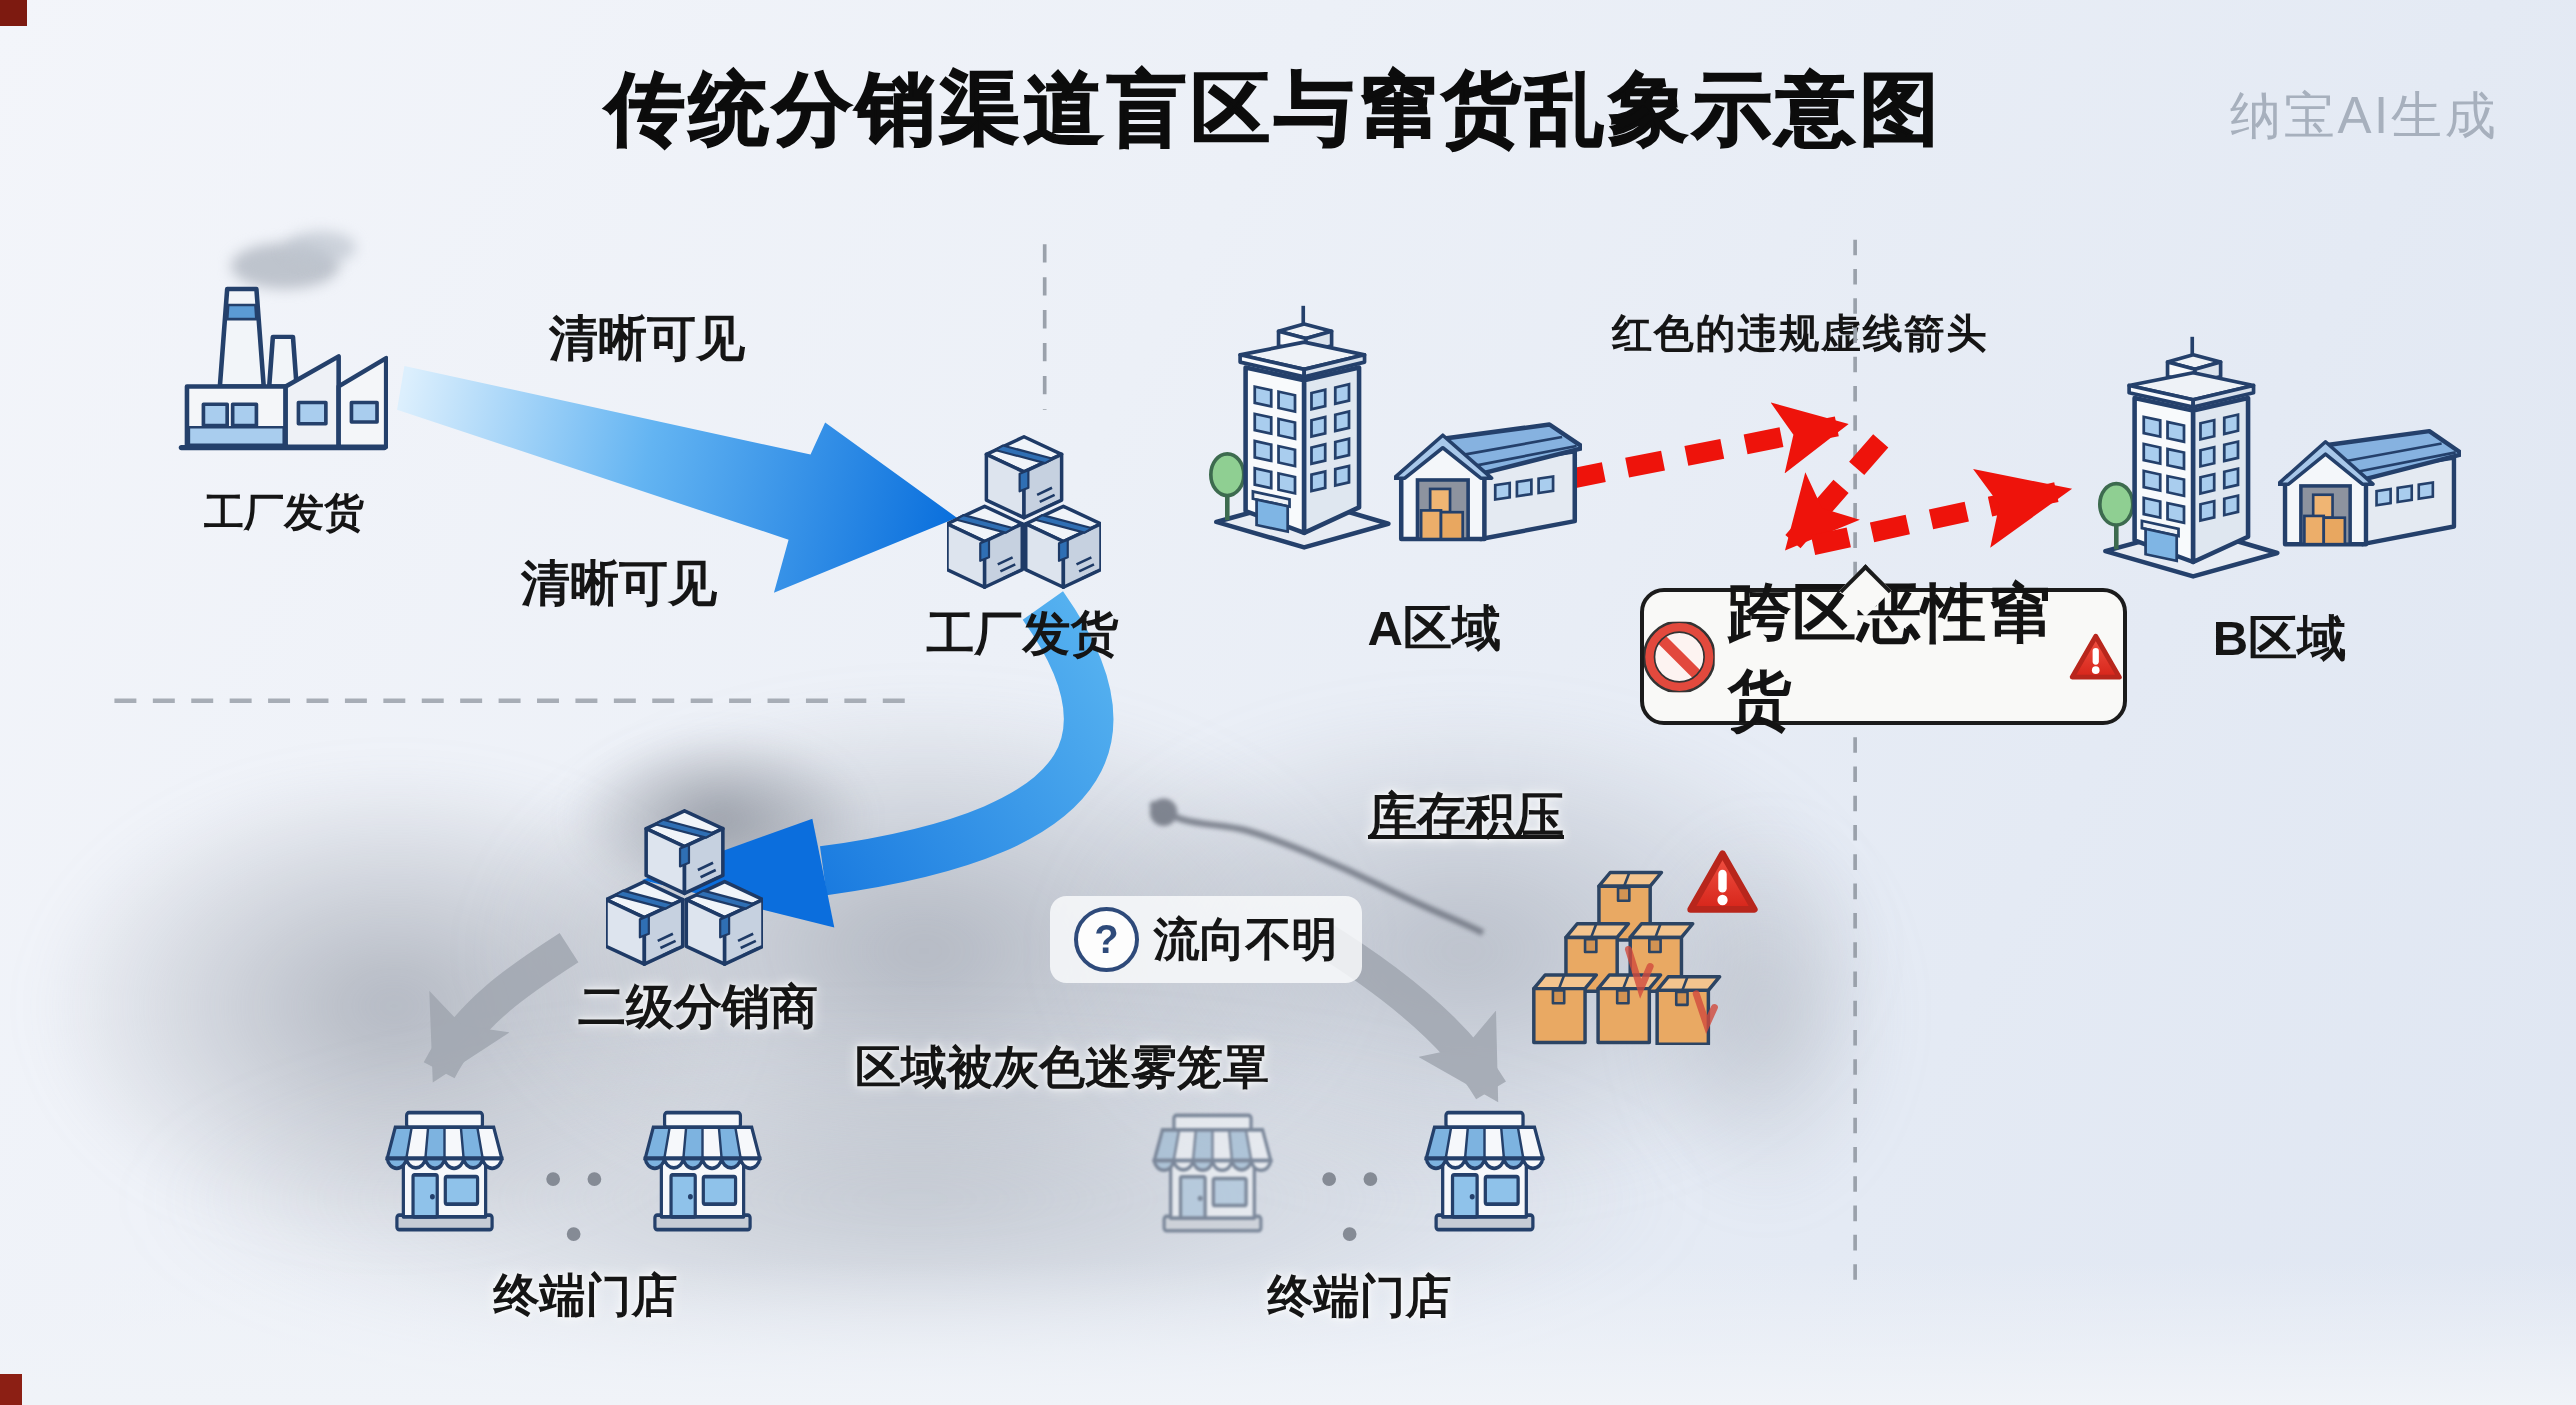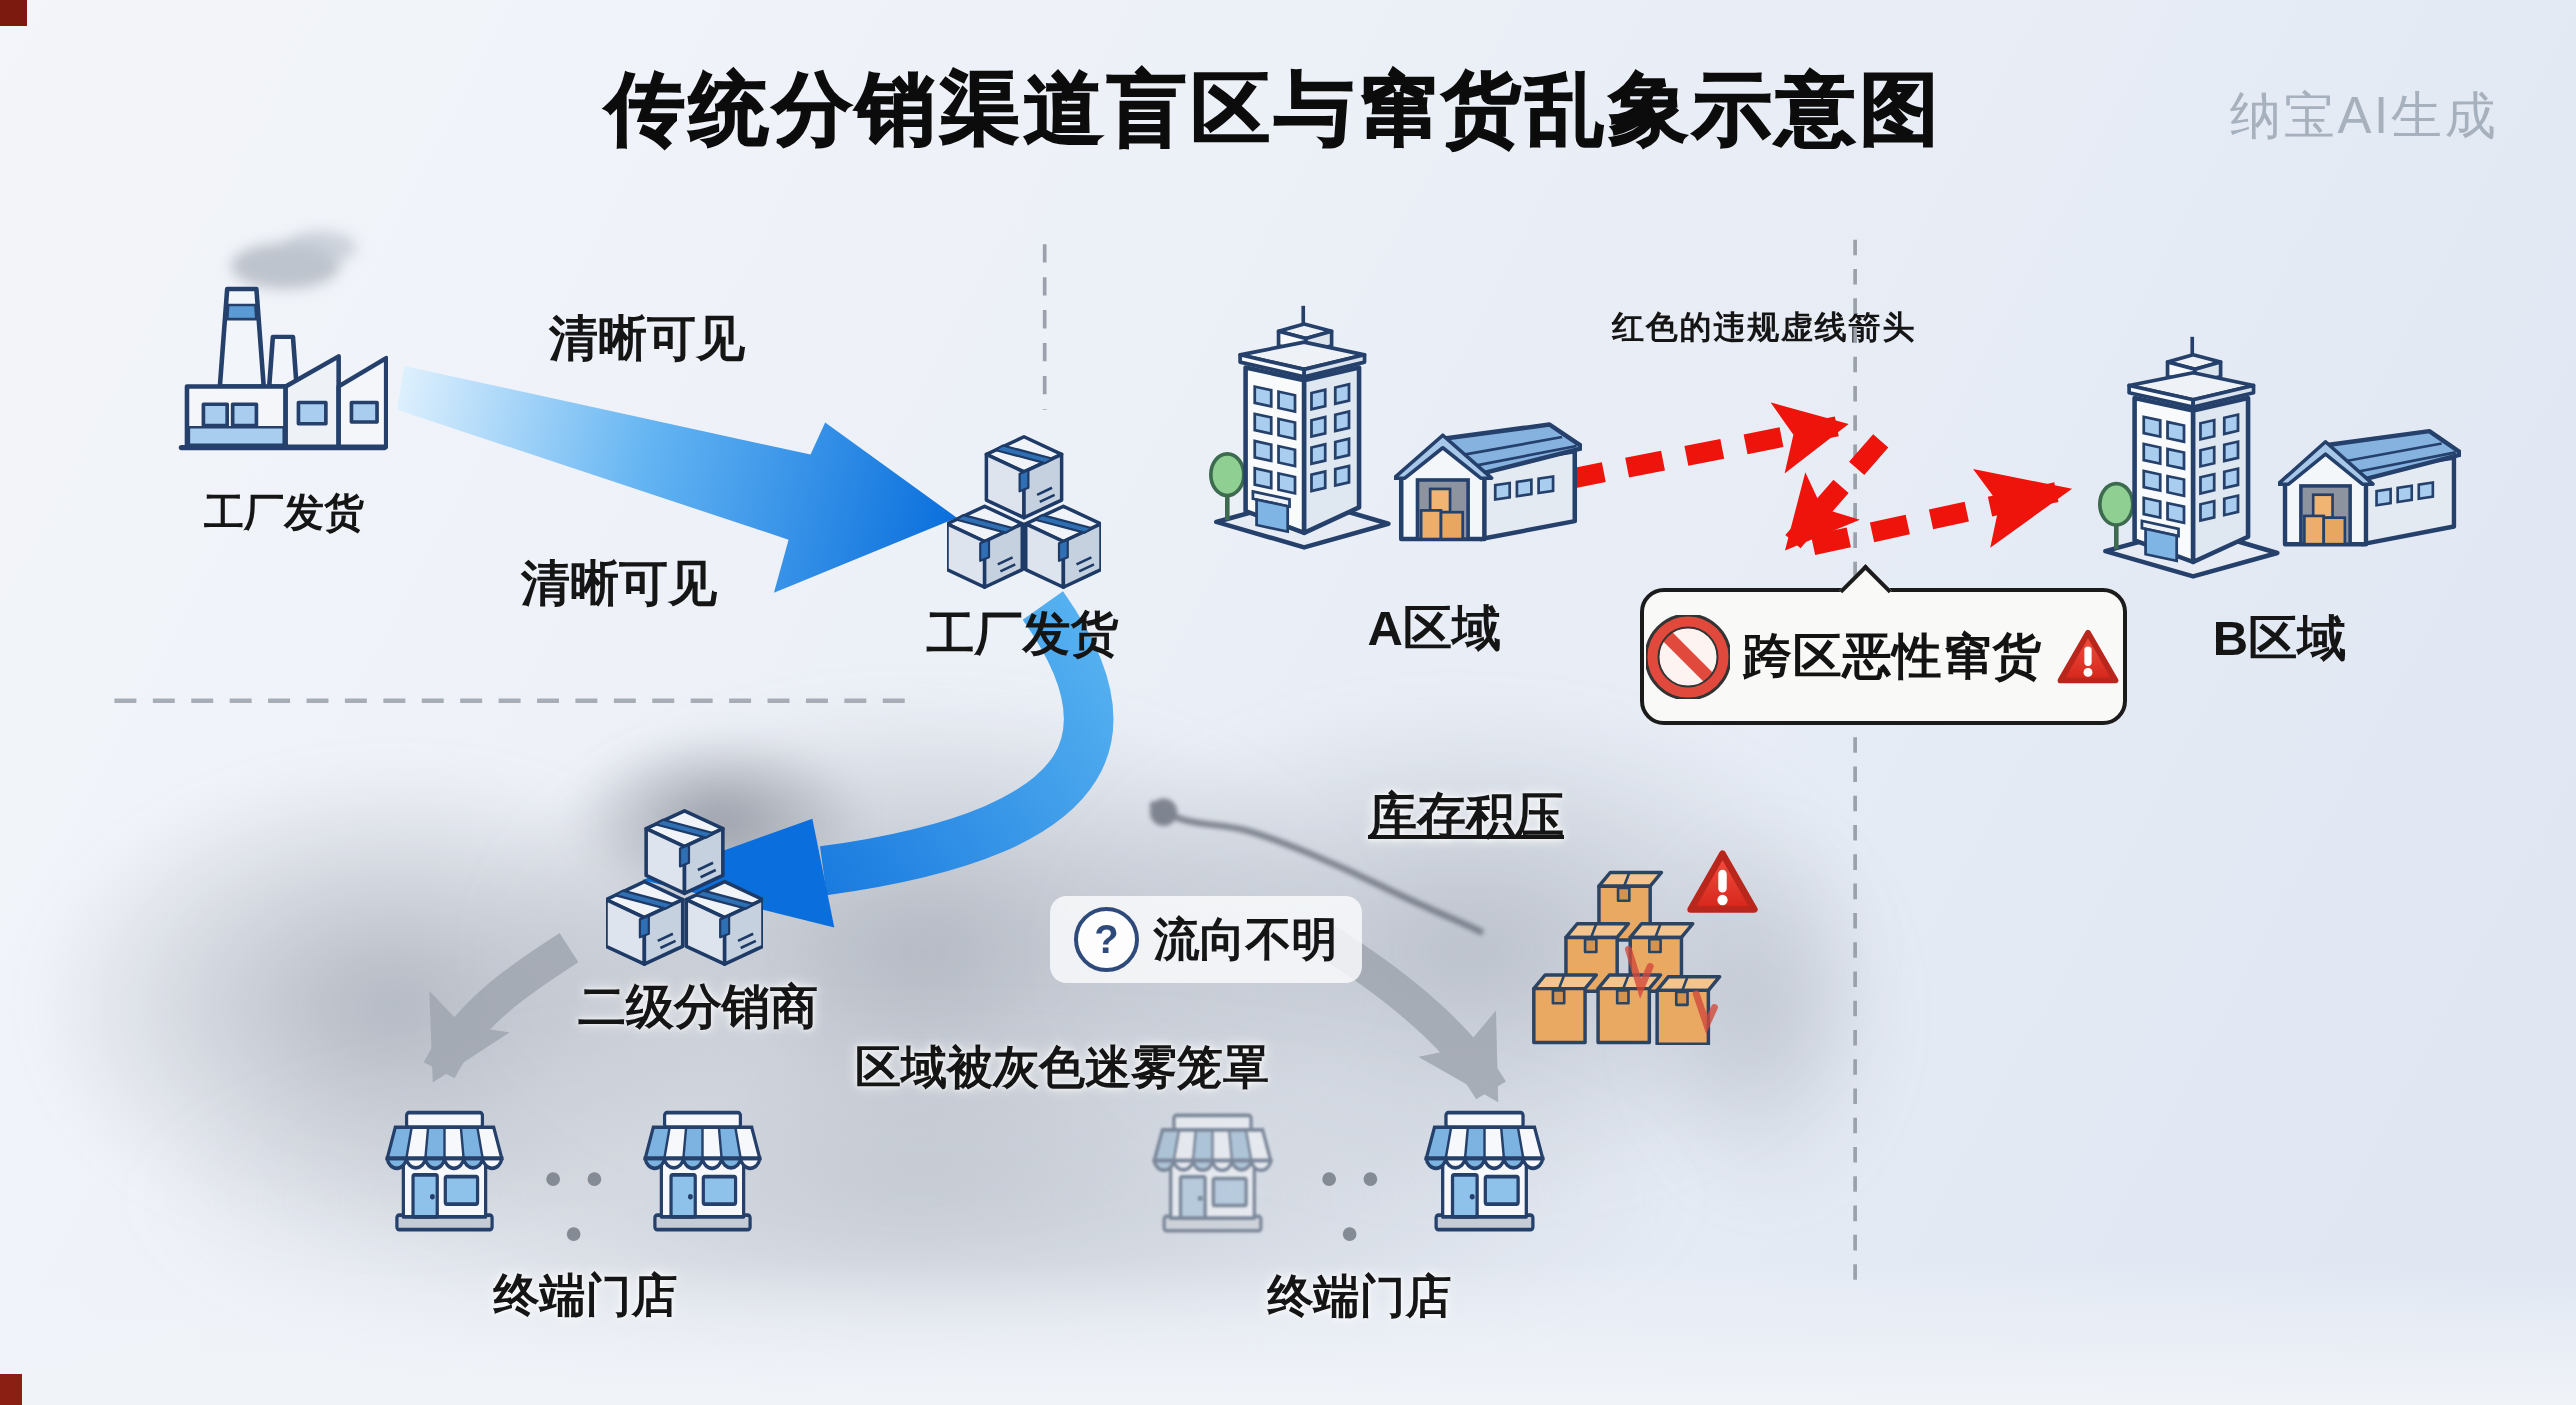--- a/index.html
+++ b/index.html
@@ -15,21 +15,21 @@
   .fog{position:absolute;border-radius:50%;}
   .chip{position:absolute;display:flex;align-items:center;gap:14.6px;padding:11px 24px;
         background:rgba(250,251,252,.82);border-radius:16.5px;}
   .qcircle{width:57px;height:57px;border-radius:50%;border:4.6px solid #2e4a7a;background:#fdfdfd;
            color:#2e4a7a;font-size:40px;font-weight:bold;display:flex;align-items:center;justify-content:center;}
   .badge{position:absolute;left:1640px;top:588px;width:487px;height:137px;box-sizing:border-box;
          background:#f9f9f7;border:4.1px solid #1b1b1b;border-radius:24px;
          display:flex;align-items:center;justify-content:center;gap:12.8px;z-index:6;}
   .badge-tip{position:absolute;left:203px;top:-20px;width:33px;height:33px;background:#f9f9f7;
              border-left:4.1px solid #1b1b1b;border-top:4.1px solid #1b1b1b;transform:rotate(45deg);}
-  .badge-text{font-size:49px;font-weight:bold;color:#131313;letter-spacing:0.9px;}
+  .badge-text{font-size:64px;font-weight:bold;color:#131313;letter-spacing:0.9px;}
   .dots{position:absolute;font-weight:bold;color:#858b95;font-size:48px;letter-spacing:5.5px;text-align:center;}
   .corner{position:absolute;background:#7d1a10;}
   svg{display:block;}
   .icon-svg{position:absolute;overflow:visible;}
   .hazed{filter:opacity(.52) grayscale(.35) blur(1.1px);}
   .smoke{position:absolute;border-radius:50%;filter:blur(6.4px);}
 </style>
 </head>
 <body>
 
@@ -271,21 +271,21 @@
   <div class="lbl" style="left:867px;top:602px;width:311px;text-align:center;font-size:48px;z-index:3;">工厂发货</div>
 
   <svg class="icon-svg" style="left:1209px;top:304px;z-index:3;" width="183" height="247" viewBox="0 0 200 272" preserveAspectRatio="none">
       <use href="#sym-building"></use>
     </svg>
   <svg class="icon-svg" style="left:1394px;top:403px;z-index:3;" width="188" height="145" viewBox="0 0 208 162" preserveAspectRatio="none">
       <use href="#sym-warehouse"></use>
     </svg>
   <div class="lbl" style="left:1272px;top:596px;width:229px;text-align:right;font-size:49px;">A区域</div>
 
-  <div class="lbl" style="left:1612px;top:306px;font-size:32px;letter-spacing:1.8px;">红色的违规虚线箭头</div>
+  <div class="lbl" style="left:1612px;top:306px;font-size:40px;letter-spacing:1.8px;">红色的违规虚线箭头</div>
 
   <svg class="icon-svg" style="left:2098px;top:335px;z-index:3;" width="183" height="245" viewBox="0 0 200 272" preserveAspectRatio="none">
       <use href="#sym-building"></use>
     </svg>
   <svg class="icon-svg" style="left:2278px;top:410px;z-index:3;" width="183" height="143" viewBox="0 0 208 162" preserveAspectRatio="none">
       <use href="#sym-warehouse"></use>
     </svg>
   <div class="lbl" style="left:2165px;top:606px;width:229px;text-align:center;font-size:49px;">B区域</div>
 
   <div class="badge">

